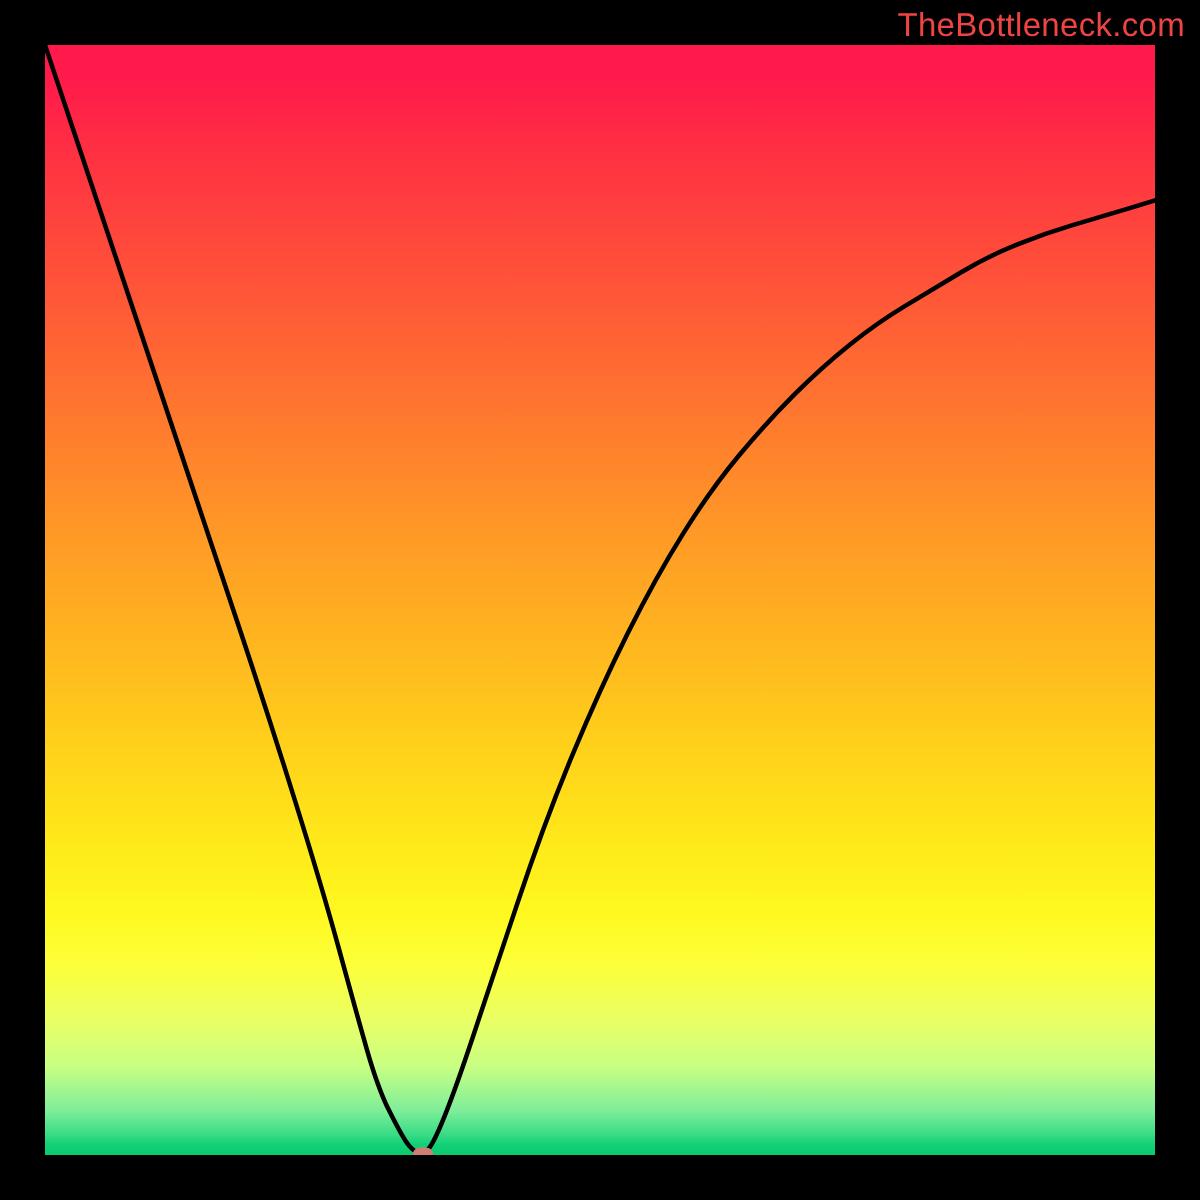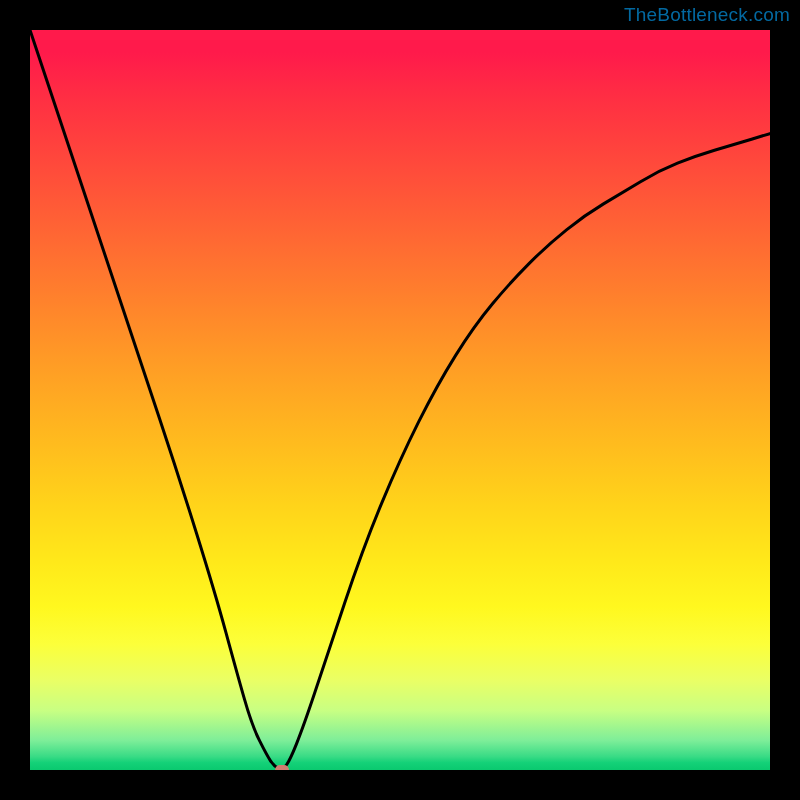--- a/index.html
+++ b/index.html
@@ -15,22 +15,22 @@
     position: absolute;
     top: 0; left: 0;
     width: 800px;
     height: 800px;
     background: #000;
   }
   .watermark {
     position: absolute;
     top: 4px;
     right: 10px;
-    color: #0369a1;
-    font-size: 19px;
+    color: #ef4444;
+    font-size: 22px;
     letter-spacing: 0.2px;
     user-select: none;
   }
   .plot-area {
     position: absolute;
     left: 30px;
     top: 30px;
     width: 740px;
     height: 740px;
     overflow: hidden;

